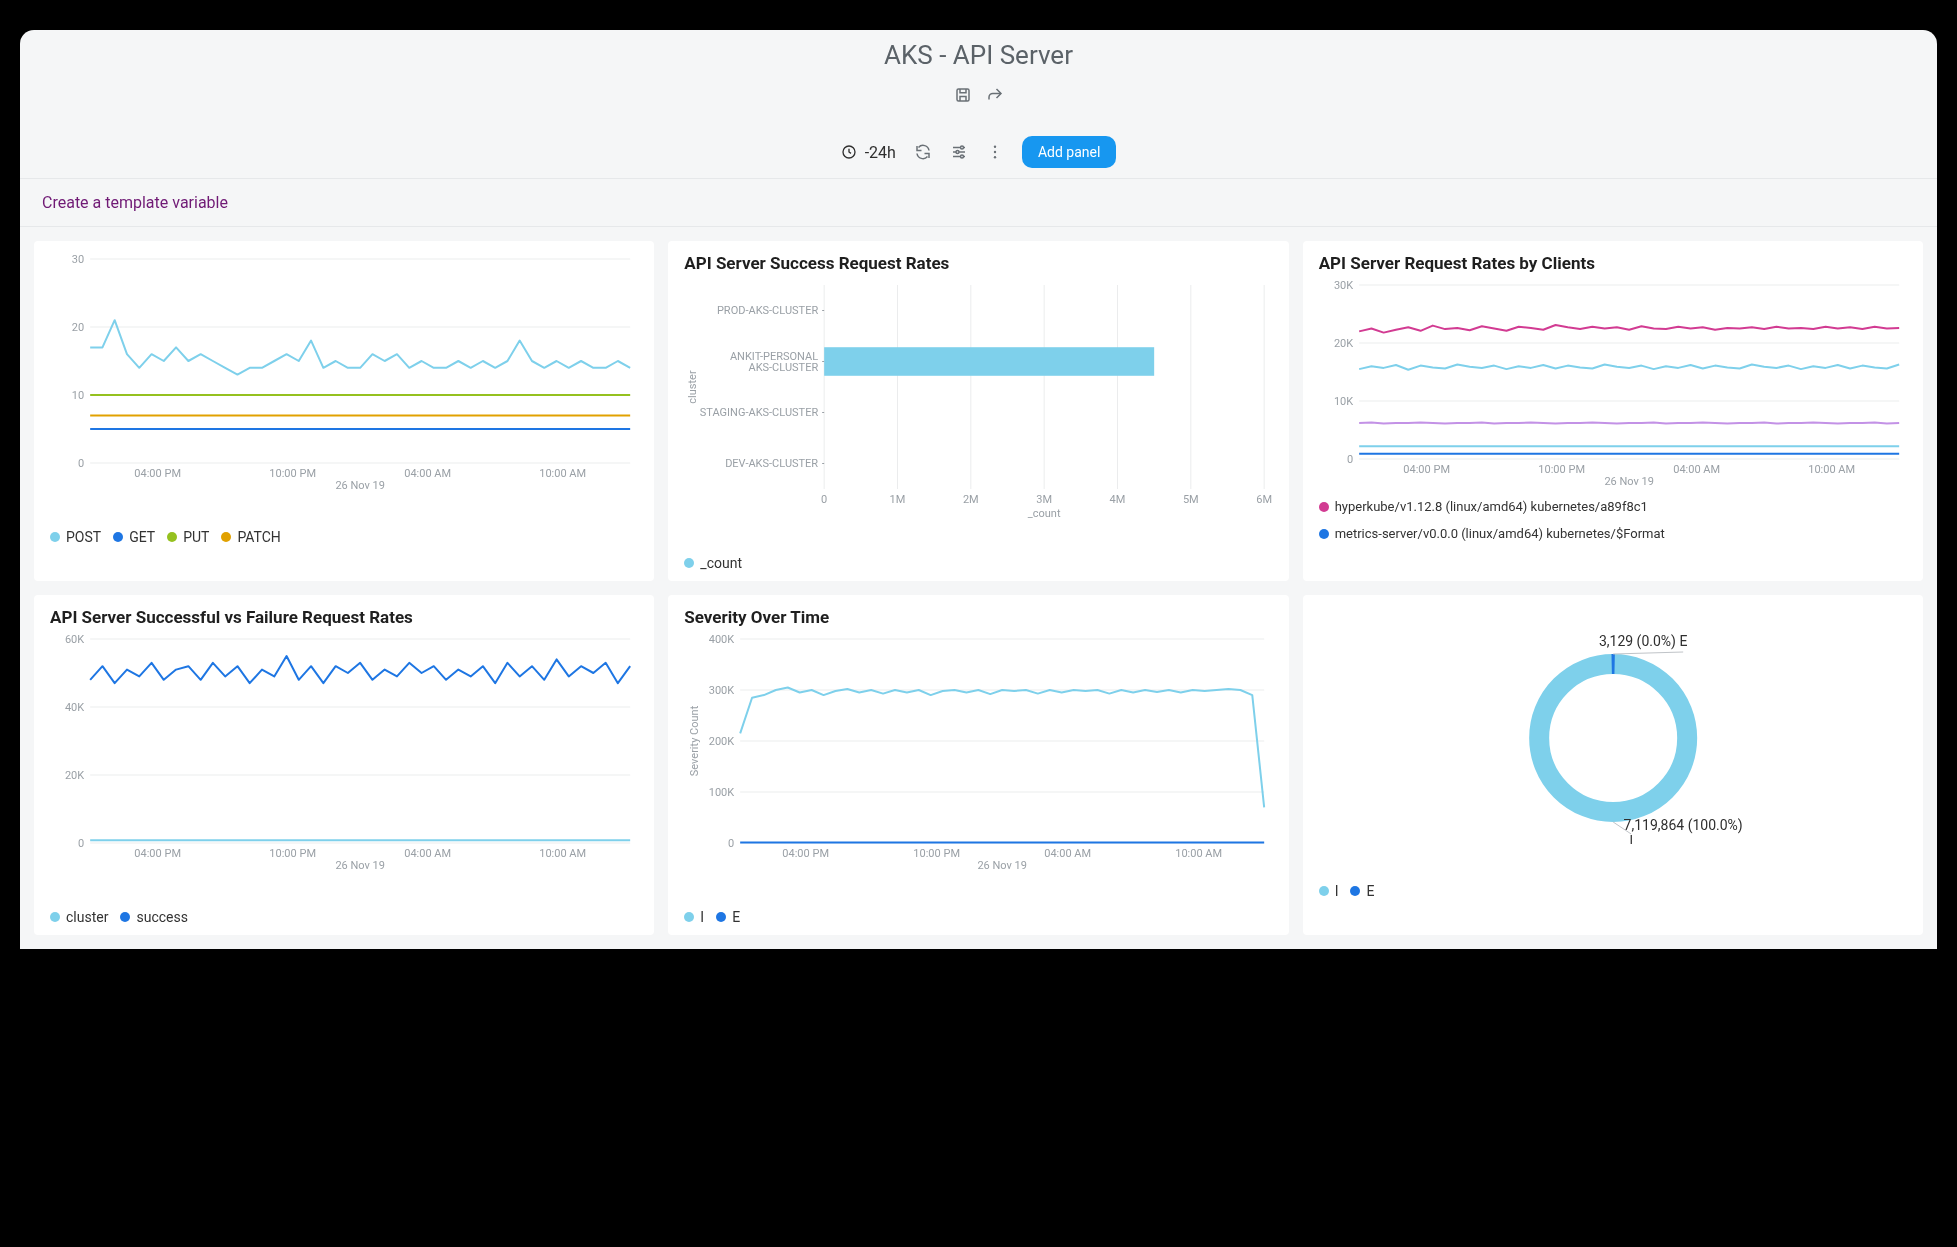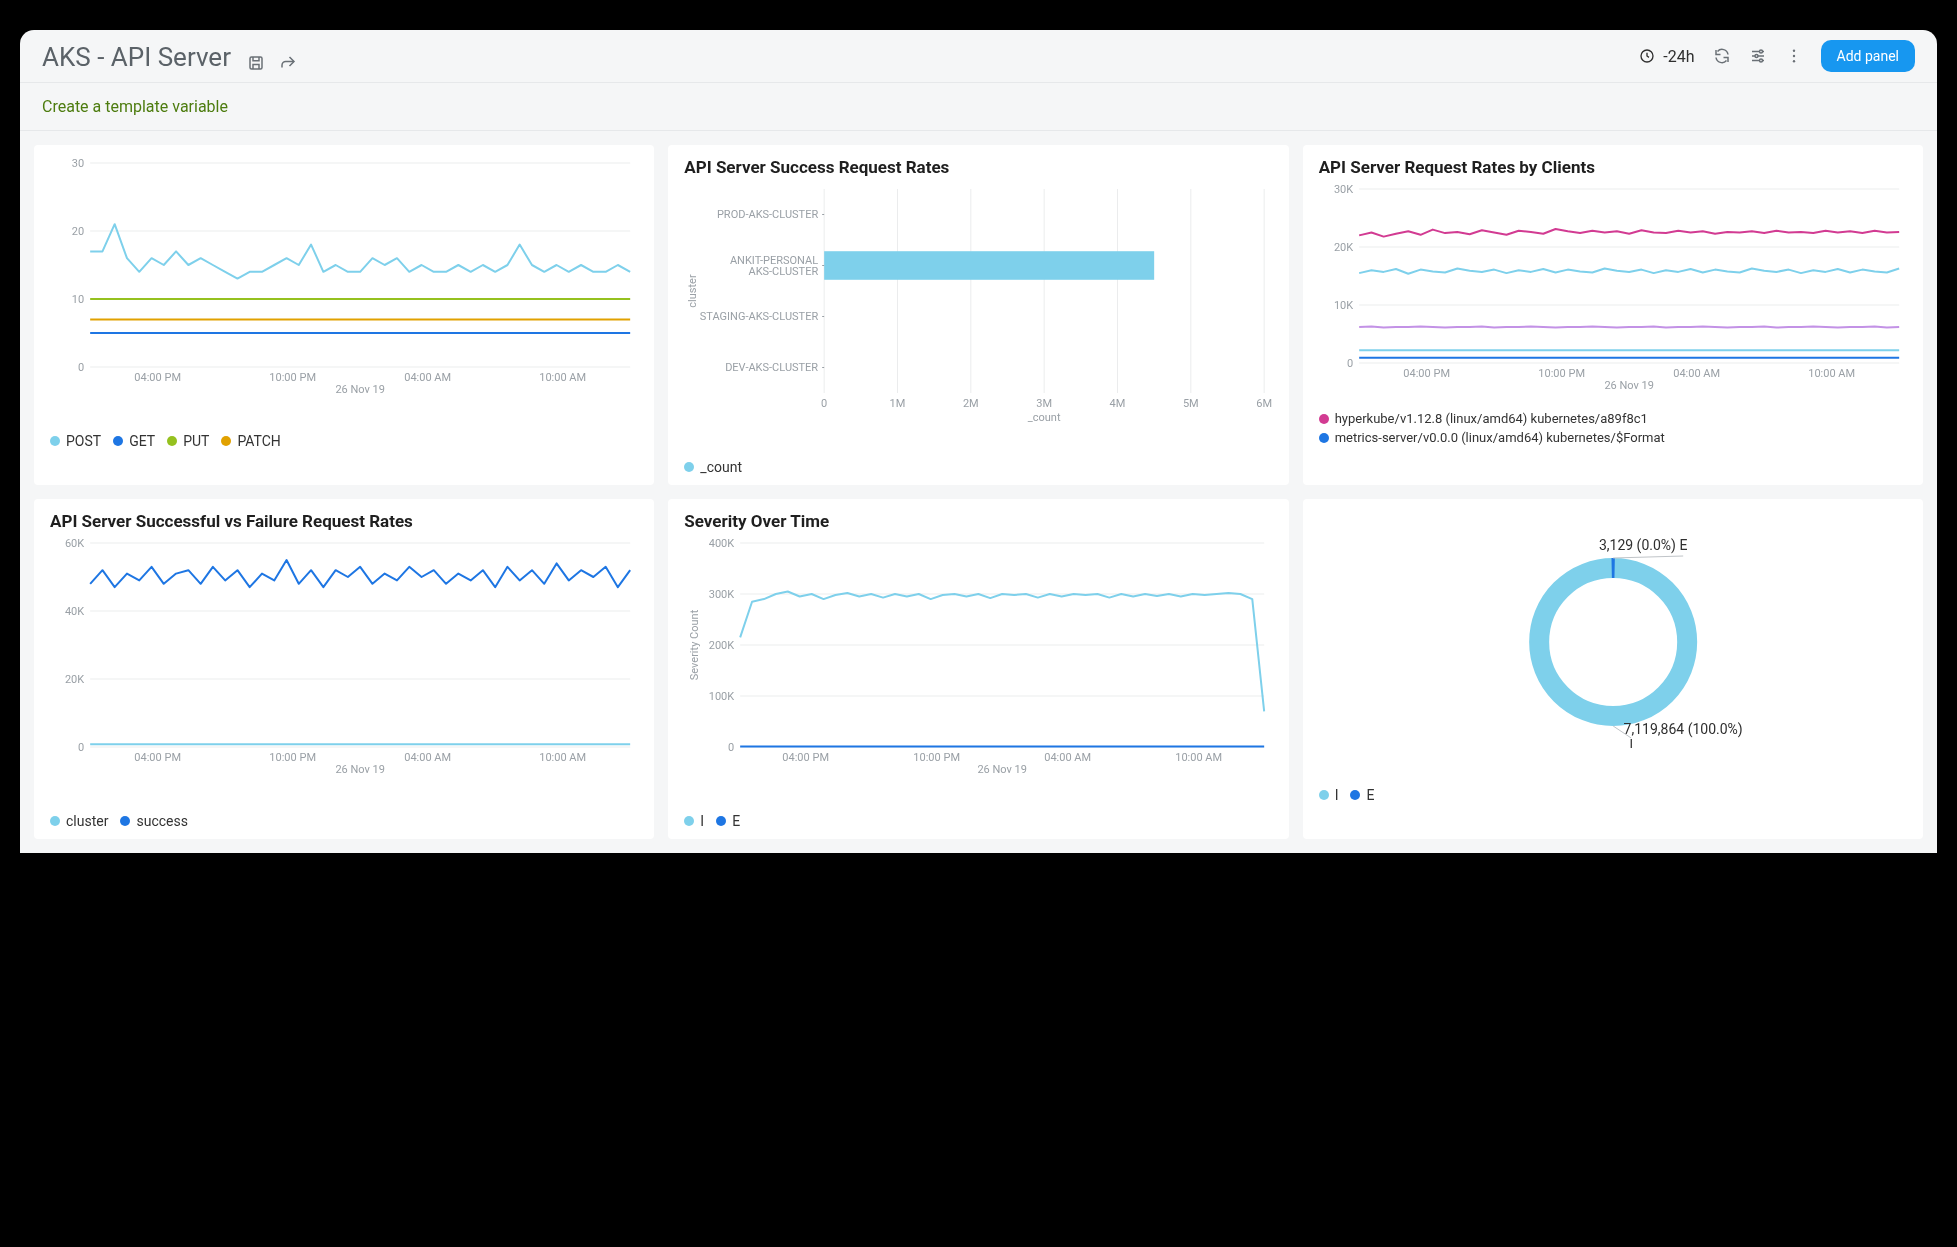--- a/index.html
+++ b/index.html
@@ -16,44 +16,44 @@
     --series-yellow: #e1a100;
     --series-pink: #d23b92;
     --series-purple: #c392e6;
     --axis: #9aa0a6;
     --stroke-w: 2px;
     --header-text: #5b6268;
     font-family: -apple-system, "Segoe UI", Roboto, Helvetica, Arial, sans-serif;
   }
   body { margin:0; background:var(--bg); padding:30px 20px 40px; }
   .frame { background:var(--dash-bg); border-radius:14px 14px 0 0; overflow:hidden; width:100%; box-shadow:0 0 0 2px rgba(0,0,0,0.02); }
-  .topbar { display:flex; align-items:flex-end; padding:10px 22px; gap:16px; }
+  .topbar { display:flex; align-items:center; padding:10px 22px; gap:16px;flex-direction:column; }
   .title { font-size:26px; color:var(--header-text); font-weight:400; }
   .top-icons { display:flex; gap:14px; color:#6a7076; }
   .top-icons .icon { cursor:pointer; }
   .spacer { flex:1; }
   .range-chip { display:flex; align-items:center; gap:8px; color:#2f2f2f; font-weight:600; }
   .range-chip .label { font-weight:400; }
   .btn-primary { background:var(--accent-blue); color:#fff; border-radius:10px; padding:8px 16px; font-size:14px; cursor:pointer; }
   .right-icons { display:flex; align-items:center; gap:18px; color:#6a7076; }
   .right-icons .icon, .right-icons .icon-btn { cursor:pointer; }
   .template-row { border-top:1px solid var(--divider); border-bottom:1px solid var(--divider); padding:14px 22px; }
-  .template-link { color:#4d7c0f; font-size:16px; cursor:pointer; }
+  .template-link { color:#701a75; font-size:16px; cursor:pointer; }
   .grid { display:grid; grid-template-columns:repeat(3,1fr); gap:14px; padding:14px; }
   .panel { background:var(--panel); border-radius:4px; padding:12px 16px 10px; position:relative; }
   .panel-title { font-size:17px; font-weight:700; color:#1f1f1f; margin-bottom:6px; }
   .chart-area { position:relative; height:250px; width:100%; }
   .legend { display:flex; flex-wrap:wrap; gap:12px; margin-top:26px; font-size:14px; color:#333; }
   .legend-item { display:flex; align-items:center; gap:6px; }
   .swatch { width:10px; height:10px; border-radius:50%; display:inline-block; }
   svg { width:100%; height:100%; display:block; overflow:visible; }
   .axis text { fill:var(--axis); font-size:11px; }
   .axis line, .axis path { stroke:var(--axis); stroke-opacity:0.2; }
   .series { fill:none; stroke-width:var(--stroke-w); stroke-linejoin:round; }
-  .legend-col { display:flex; flex-direction:column; gap:4px; margin-top:8px; font-size:13px; color:#333;justify-content:center; }
+  .legend-col { display:flex; flex-direction:column; gap:12px; margin-top:0; font-size:13px; color:#333;justify-content:center; }
   .small-label { font-size:11px; fill:var(--axis); }
   .icon svg { display:block; }
 </style>
 </head>
 <body>
 
 <div class="frame">
 
   <div class="topbar">
     <div class="title">AKS - API Server</div>

